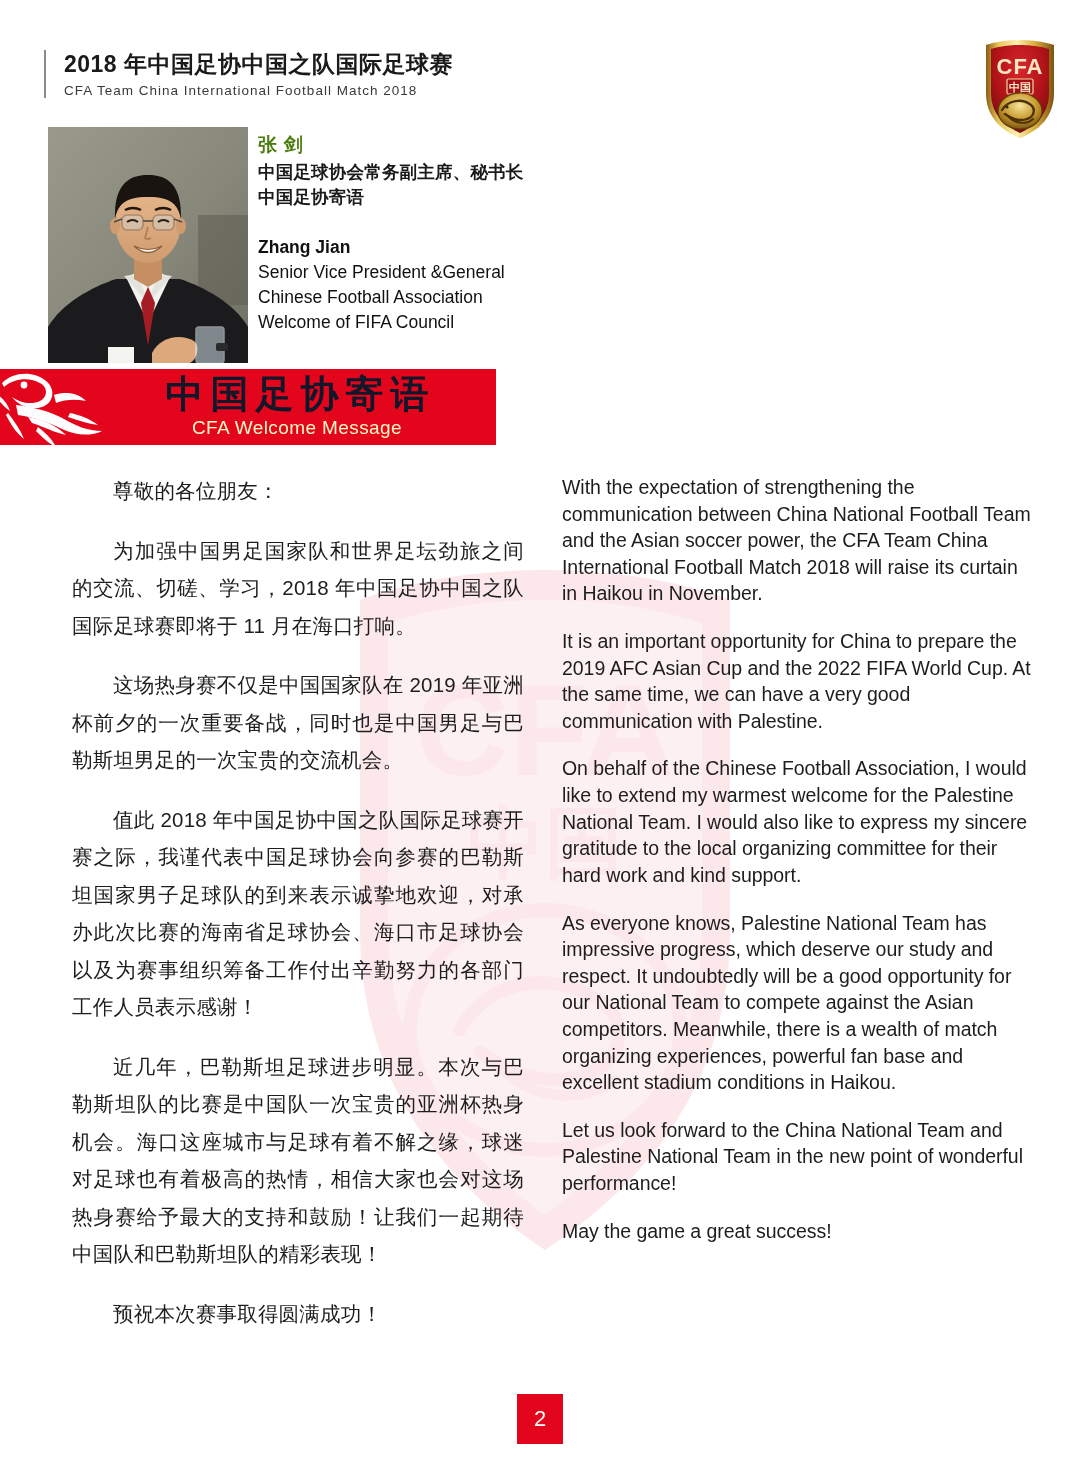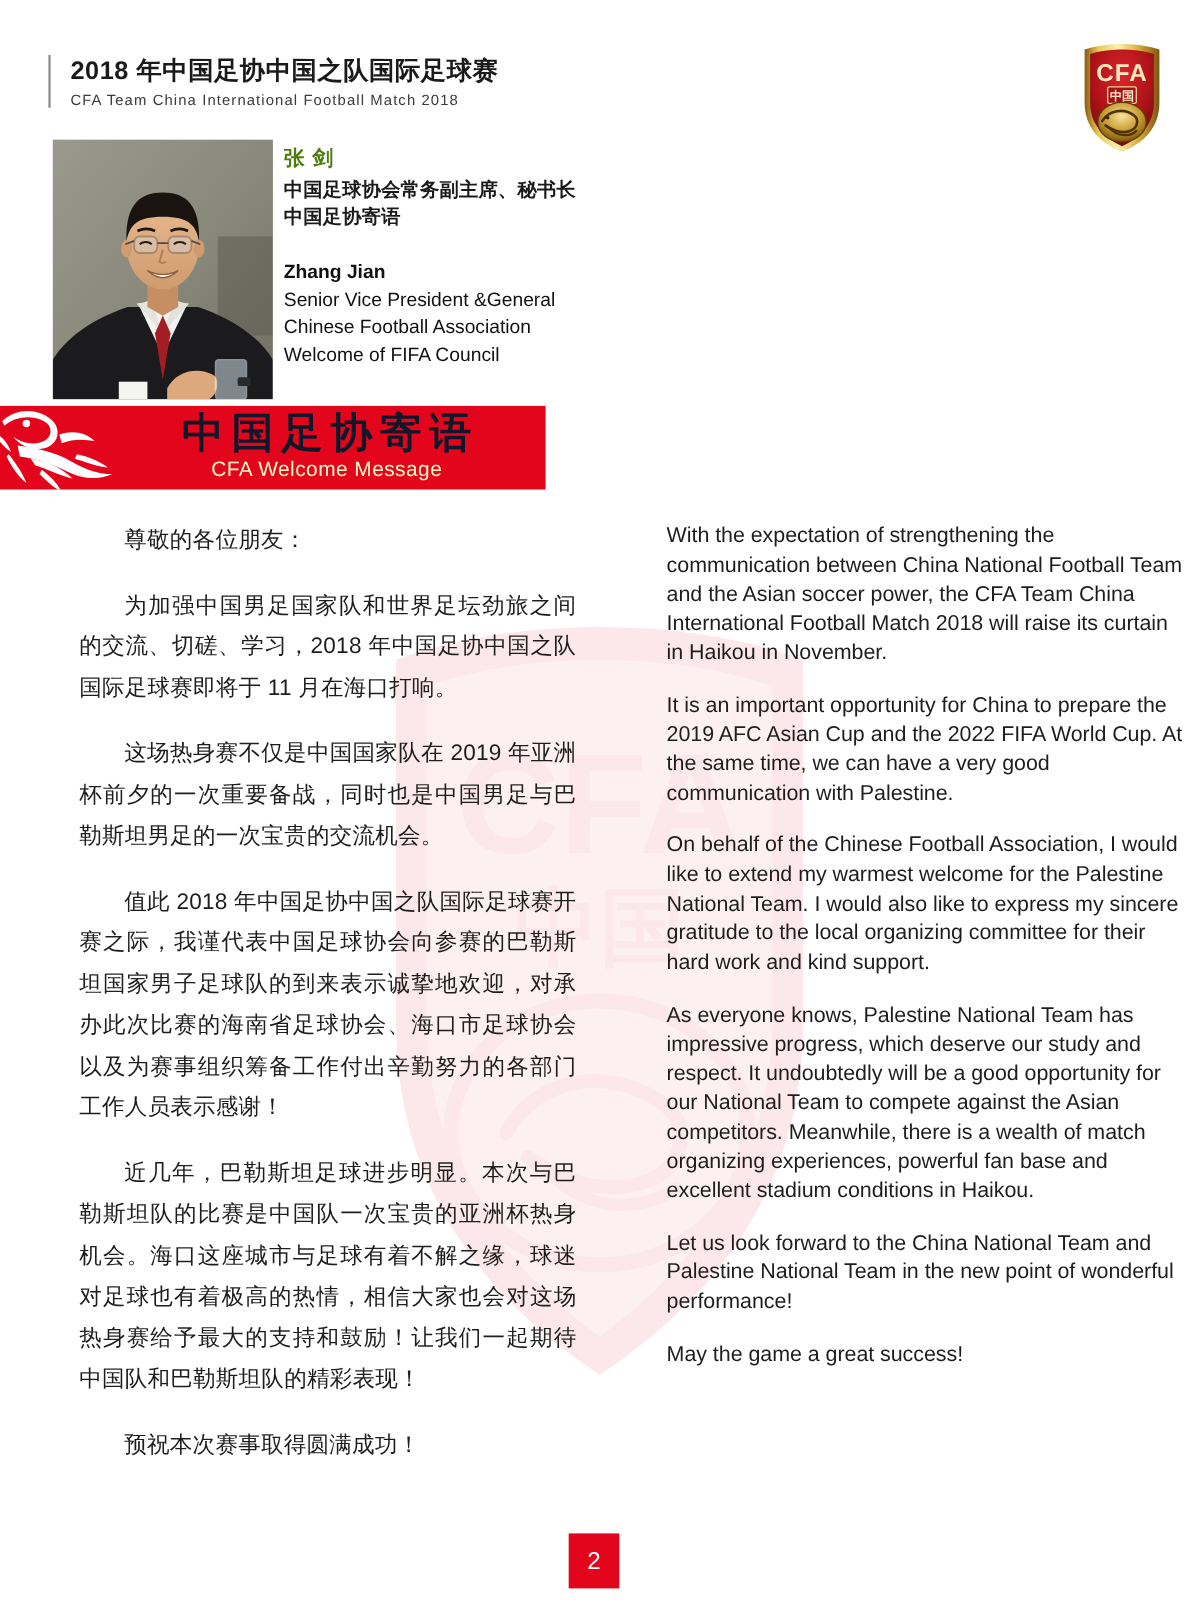--- a/index.html
+++ b/index.html
@@ -174,21 +174,20 @@
     text-indent: 2em;
     margin-bottom: 22px;
     letter-spacing: 0.2px;
   }
 
   .col-en {
     position: absolute;
     left: 562px; top: 474px;
     width: 472px;
     z-index: 2;
-    margin-left: 44px;
   }
   .p-en {
     font-size: 19.5px;
     color: #1d1d1d;
     line-height: 1.365;
     margin-bottom: 21px;
     letter-spacing: -0.05px;
   }
 
   

